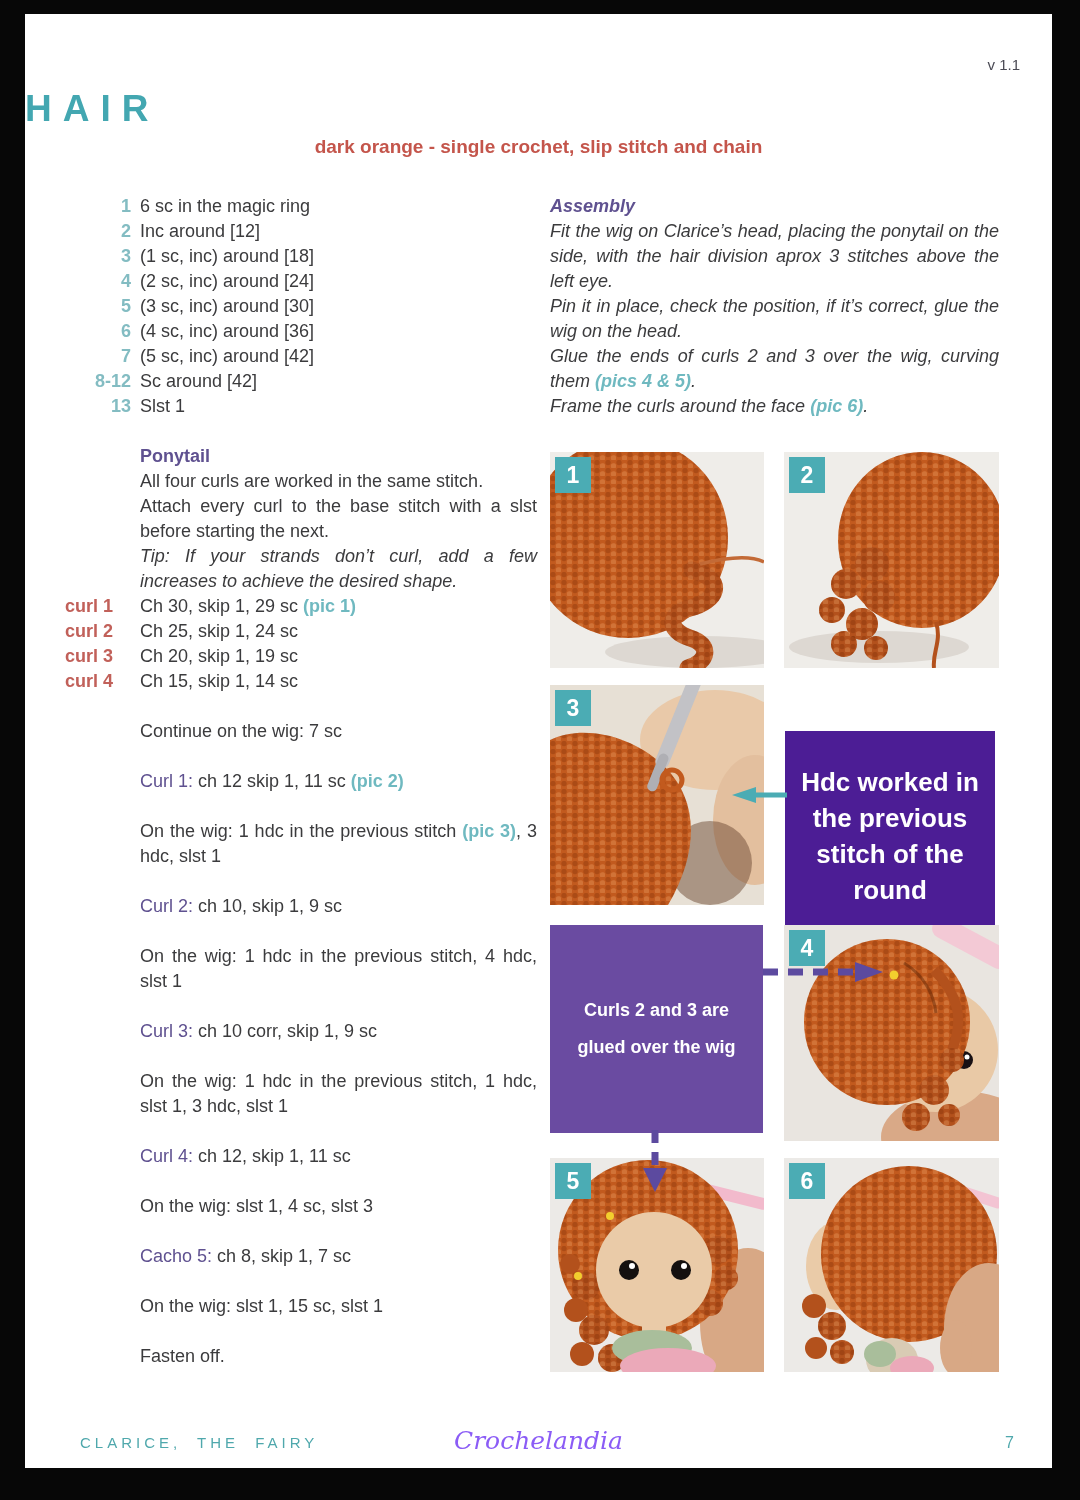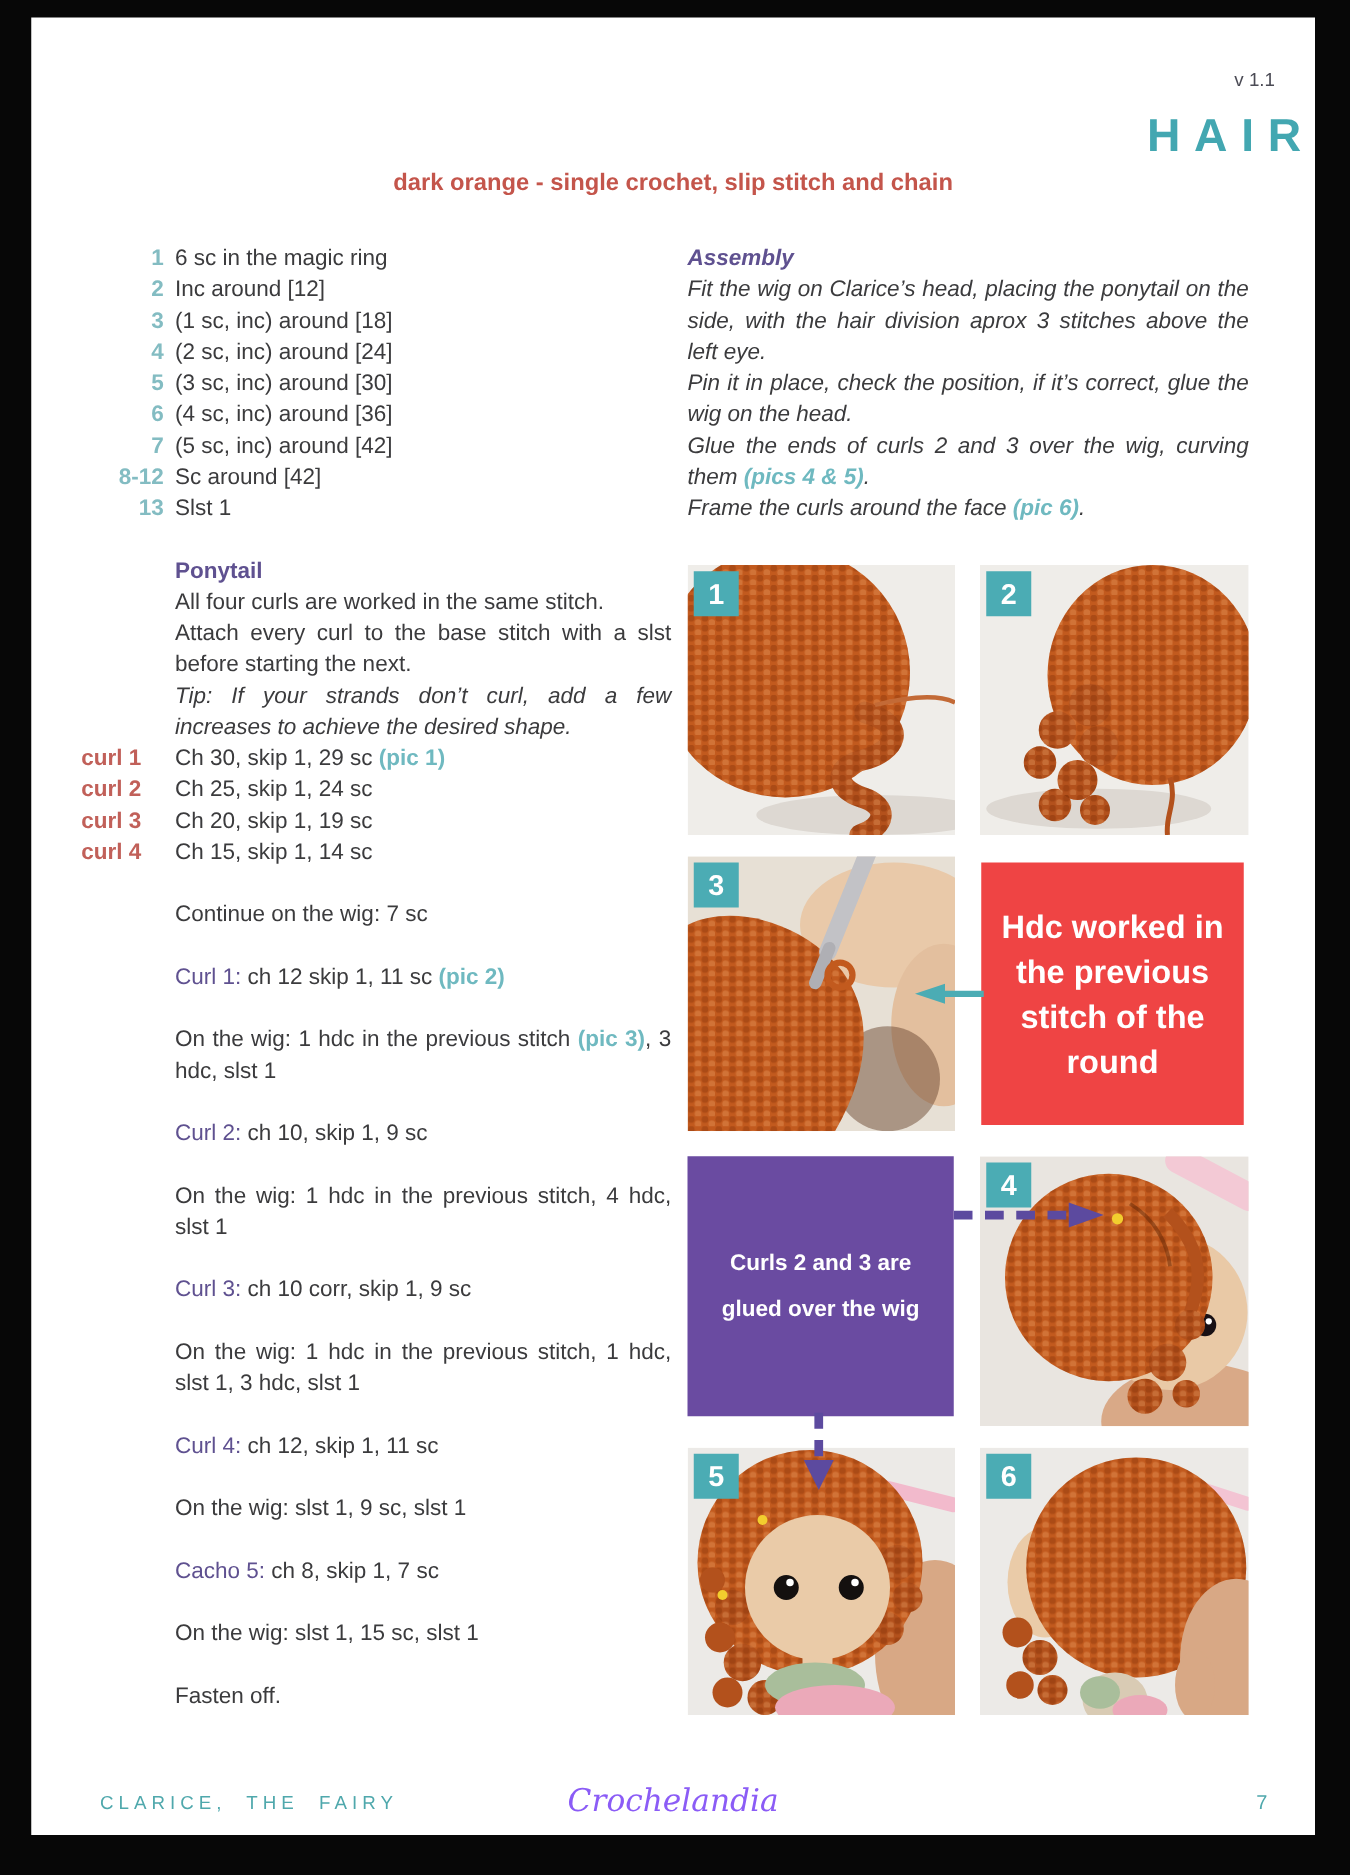--- a/index.html
+++ b/index.html
@@ -6,21 +6,21 @@
   body{
     width:1080px;height:1500px;position:relative;background:#070707;
     font-family:"Liberation Sans", sans-serif;
   }
   .page{
     position:absolute;left:25px;top:14px;width:1027px;height:1454px;
     background:#ffffff;overflow:hidden;
   }
   .version{position:absolute;top:42px;right:32px;font-size:15px;color:#4b4b55;}
   .title{
-    position:absolute;top:74px;left:0;width:100%;text-align:right;margin:0;
+    position:absolute;top:74px;left:0;width:100%;text-align:left;margin:0;
     color:#43a7b1;font-size:37px;font-weight:700;letter-spacing:11px;
   }
   .subtitle{
     position:absolute;top:122px;left:0;width:100%;text-align:center;margin:0;
     color:#c4554b;font-size:19px;font-weight:700;
   }
   
   .col-left{position:absolute;left:40px;top:180px;width:472px;font-size:18px;color:#3b3b3d;}
   .row{display:flex;line-height:25px;}
   .rnum{width:66px;text-align:right;padding-right:9px;color:#83bcc2;font-weight:700;flex:none;}
@@ -39,22 +39,22 @@
   .a-head{margin:0;line-height:25px;color:#5f5190;font-weight:700;}
   .a-par{margin:0;line-height:25px;text-align:justify;}
   
   .cell{position:absolute;overflow:hidden;}
   .badge{
     position:absolute;left:5px;top:5px;width:36px;height:36px;background:#4bacb4;
     color:#ffffff;font-weight:700;font-size:23px;display:flex;align-items:center;justify-content:center;
   }
   .ph{display:block;width:100%;height:100%;}
   .callout-teal{
-    background:#ef4444;color:#ffffff;font-weight:700;font-size:26px;line-height:36px;
-    display:flex;align-items:center;justify-content:center;text-align:center;padding:0 8px;box-sizing:border-box;
+    background:#4c1d95;color:#ffffff;font-weight:700;font-size:26px;line-height:36px;
+    display:flex;align-items:center;justify-content:center;text-align:center;padding:0 8px;box-sizing:border-box;margin-top:41px;
   }
   .callout-purple{
     background:#6a4ba1;color:#ffffff;font-weight:700;font-size:18px;line-height:37px;
     display:flex;align-items:center;justify-content:center;text-align:center;padding:0 8px;box-sizing:border-box;
   }
   .arrow{position:absolute;}
   
   .footer-left{
     position:absolute;left:55px;top:1420px;color:#4fa8ac;font-size:15px;
     letter-spacing:4px;word-spacing:8px;
@@ -147,21 +147,21 @@
 
     <div class="steps">
       <p class="step"><span class="plabel"></span><span>Continue on the wig: 7 sc</span><span class="pic"></span><span></span></p>
       <p class="step"><span class="plabel">Curl 1:</span><span> ch 12 skip 1, 11 sc </span><span class="pic">(pic 2)</span><span></span></p>
       <p class="step"><span class="plabel"></span><span>On the wig: 1 hdc in the previous stitch </span><span class="pic">(pic 3)</span><span>, 3 hdc, slst 1</span></p>
       <p class="step"><span class="plabel">Curl 2:</span><span> ch 10, skip 1, 9 sc</span><span class="pic"></span><span></span></p>
       <p class="step"><span class="plabel"></span><span>On the wig: 1 hdc in the previous stitch, 4 hdc, slst 1</span><span class="pic"></span><span></span></p>
       <p class="step"><span class="plabel">Curl 3:</span><span> ch 10 corr, skip 1, 9 sc</span><span class="pic"></span><span></span></p>
       <p class="step"><span class="plabel"></span><span>On the wig: 1 hdc in the previous stitch, 1 hdc, slst 1, 3 hdc, slst 1</span><span class="pic"></span><span></span></p>
       <p class="step"><span class="plabel">Curl 4:</span><span> ch 12, skip 1, 11 sc</span><span class="pic"></span><span></span></p>
-      <p class="step"><span class="plabel"></span><span>On the wig: slst 1, 9 sc, slst 1</span><span class="pic"></span><span></span></p>
+      <p class="step"><span class="plabel"></span><span>On the wig: slst 1, 4 sc, slst 3</span><span class="pic"></span><span></span></p>
       <p class="step"><span class="plabel">Cacho 5:</span><span> ch 8, skip 1, 7 sc</span><span class="pic"></span><span></span></p>
       <p class="step"><span class="plabel"></span><span>On the wig: slst 1, 15 sc, slst 1</span><span class="pic"></span><span></span></p>
       <p class="step"><span class="plabel"></span><span>Fasten off.</span><span class="pic"></span><span></span></p>
     </div>
   </div>
 
   <div class="assembly">
     <p class="a-head">Assembly</p>
     <p class="a-par"><span>Fit the wig on Clarice’s head, placing the ponytail on the side, with the hair division aprox 3 stitches above the left eye.</span><span class="pic"></span><span></span></p>
     <p class="a-par"><span>Pin it in place, check the position, if it’s correct, glue the wig on the head.</span><span class="pic"></span><span></span></p>

